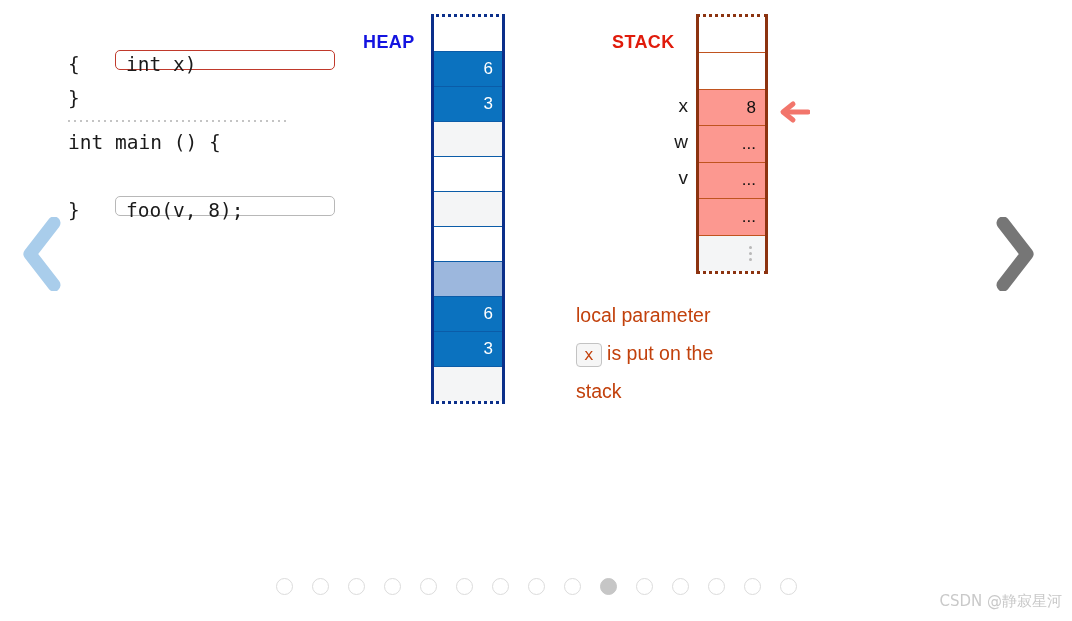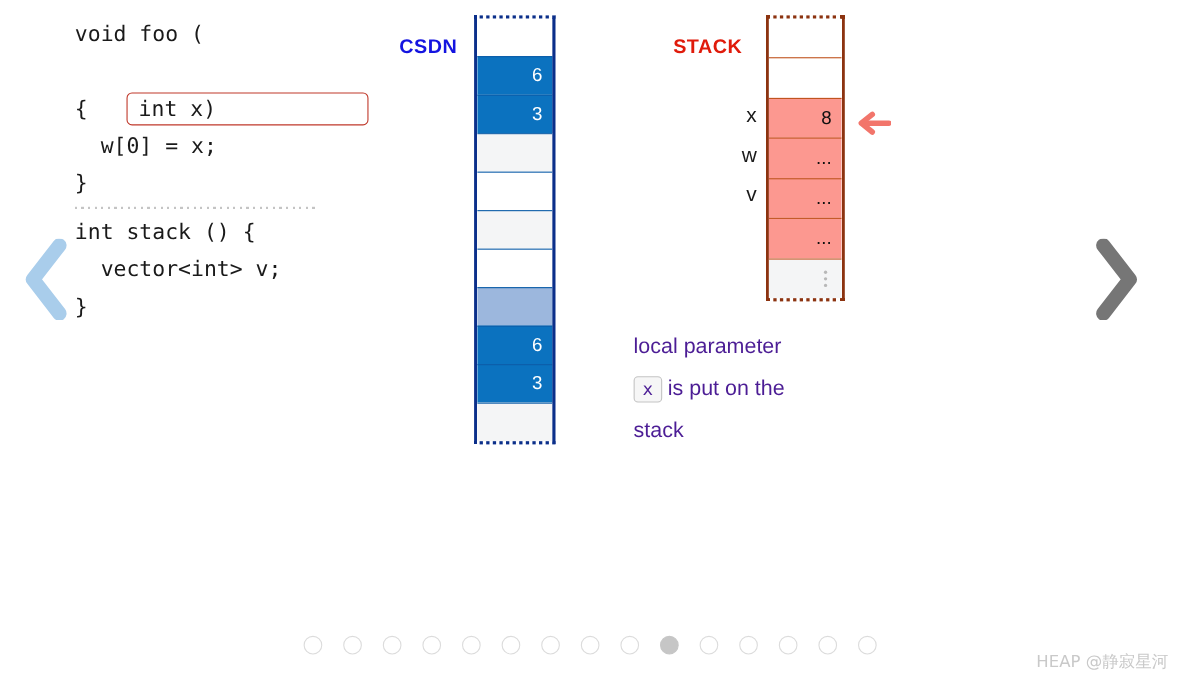--- a/index.html
+++ b/index.html
@@ -40,21 +40,21 @@
   }
   .code-line {
     height: 34px;
     line-height: 34px;
     white-space: pre;
     letter-spacing: 0px;
   }
   .code-box {
     display: inline-block;
     box-sizing: border-box;
-    height: 30px;
+    height: 20px;
     line-height: 28px;
     padding: 0 10px;
     border-radius: 5px;
     white-space: pre;
   }
   .code-box.hl-red {
     border: 1.6px solid #c0392b;
     width: 220px;
   }
   .code-box.hl-grey {
@@ -167,21 +167,21 @@
   }
 
   
   .caption {
     position: absolute;
     left: 576px;
     top: 296px;
     width: 250px;
     font-family: "Liberation Sans", sans-serif;
     font-size: 19.5px;
-    color: #4c1d95;
+    color: #c2410c;
     line-height: 38px;
   }
   .caption .inline-code {
     display: inline-block;
     border: 1.2px solid #c3c3c3;
     background: #f6f6f6;
     border-radius: 4px;
     padding: 0px 7px;
     font-family: "DejaVu Sans Mono", "Liberation Mono", monospace;
     font-size: 16px;
@@ -237,36 +237,36 @@
 <div class="nav-arrow" id="nav-next">
   <span>
     <svg width="40" height="74" viewBox="0 0 40 74">
       <polyline points="9,6 33,37 9,68" fill="none" stroke="#767676" stroke-width="13" stroke-linecap="round" stroke-linejoin="round"></polyline>
     </svg>
   </span>
 </div>
 
 <div class="code-panel">
 
-  <div class="code-line"><span>void foo (</span></div>
   <div class="code-line">
     <span class="code-box hl-red">int x)</span>
   </div>
   <div class="code-line"><span>{</span></div>
-  <div class="code-line"><span>  w[0] = x;</span></div>
   <div class="code-line"><span>}</span></div>
 
   <div class="code-divider"></div>
 
-  <div class="code-line"><span>int stack () {</span></div>
-  <div class="code-line"><span>  vector&lt;int&gt; v;</span></div>
+  <div class="code-line"><span>int main () {</span></div>
+  <div class="code-line">
+    <span class="code-box hl-grey">foo(v, 8);</span>
+  </div>
   <div class="code-line"><span>}</span></div>
 </div>
 
-<div class="mem-label" id="heap-label">CSDN</div>
+<div class="mem-label" id="heap-label">HEAP</div>
 
 <div class="mem-column" id="heap-column">
   <div class="mem-cell hc-white"></div>
   <div class="mem-cell hc-blue">6</div>
   <div class="mem-cell hc-blue">3</div>
   <div class="mem-cell hc-offw"></div>
   <div class="mem-cell hc-white"></div>
   <div class="mem-cell hc-offw"></div>
   <div class="mem-cell hc-white"></div>
   <div class="mem-cell hc-ltblue"></div>
@@ -326,13 +326,13 @@
     <div class="pg-dot"></div>
     <div class="pg-dot"></div>
     <div class="pg-dot active"></div>
     <div class="pg-dot"></div>
     <div class="pg-dot"></div>
     <div class="pg-dot"></div>
     <div class="pg-dot"></div>
     <div class="pg-dot"></div>
   </div>
 
-<div id="watermark">HEAP @静寂星河</div>
+<div id="watermark">CSDN @静寂星河</div>
 
 </body></html>

